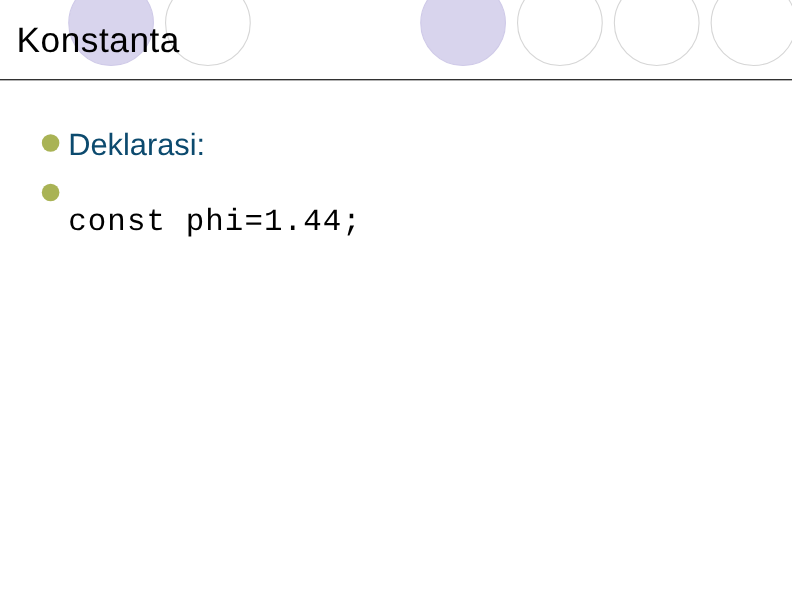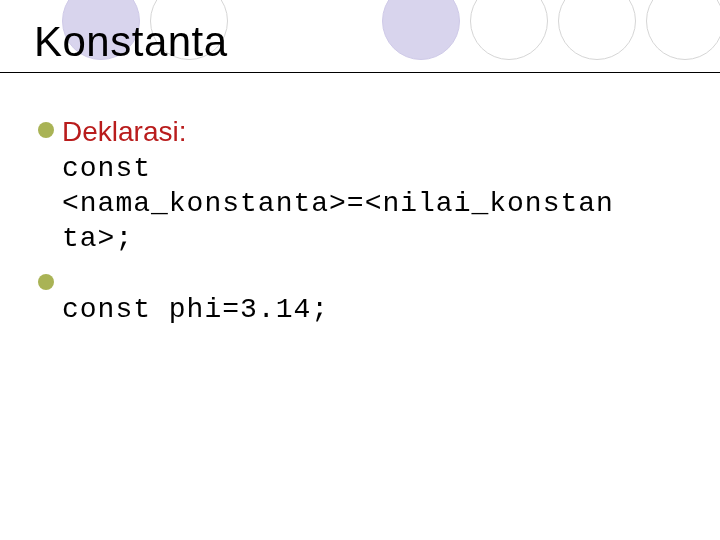--- a/index.html
+++ b/index.html
@@ -9,23 +9,23 @@
     font-family: Arial, Helvetica, sans-serif;
     position: relative;
   }
   .deco-circle {
     position: absolute;
     border-radius: 50%;
     border: 1.5px solid;
   }
   .slide-title {
     position: absolute;
-    left: 34px;
+    left: 15px;
     top: 18px;
-    font-size: 42px;
+    font-size: 32px;
     font-weight: 400;
     color: #000;
     letter-spacing: 0.5px;
   }
   .underline {
     position: absolute;
     left: 0;
     top: 72px;
     width: 720px;
     height: 1px;
@@ -46,21 +46,21 @@
   .bullet {
     width: 16px;
     height: 16px;
     border-radius: 50%;
     flex-shrink: 0;
     margin-top: 8px;
     margin-right: 8px;
   }
   .bullet-text {
     font-size: 28px;
-    color: #b91c1c;
+    color: #0c4a6e;
     line-height: 1.25;
   }
   .code-block {
     font-family: "Courier New", Courier, monospace;
     font-size: 28px;
     color: #000;
     line-height: 1.25;
     margin-left: 24px;
     margin-top: 2px;
     white-space: pre-wrap;
@@ -80,22 +80,19 @@
 
 <div class="slide-title">Konstanta</div>
 <div class="underline"></div>
 
 <div class="content">
 
   <div class="bullet-row">
     <div class="bullet" style="background:#a9b355;"></div>
     <div class="bullet-text">Deklarasi:</div>
   </div>
-  <div class="code-block">const
-&lt;nama_konstanta&gt;=&lt;nilai_konstan
-ta&gt;;</div>
 
   <div class="bullet-row gap">
     <div class="bullet" style="background:#a9b355;"></div>
   </div>
-  <div class="code-block">const phi=3.14;</div>
+  <div class="code-block">const phi=1.44;</div>
 
 </div>
 
 </body></html>

